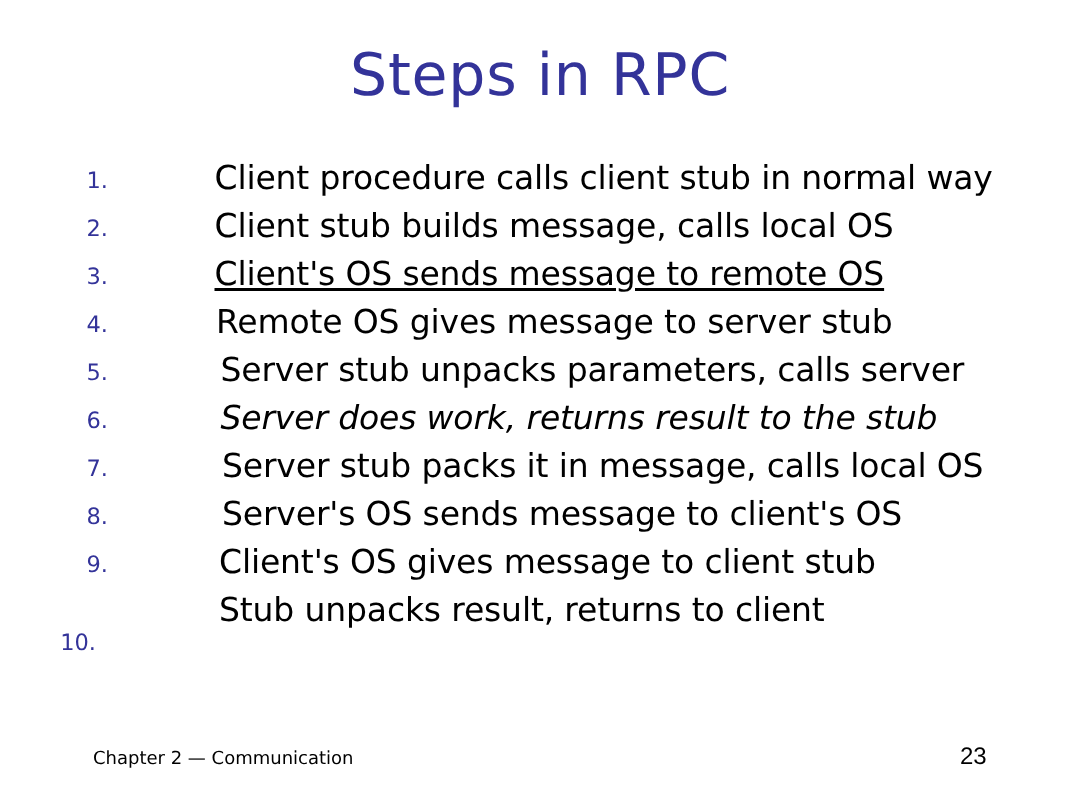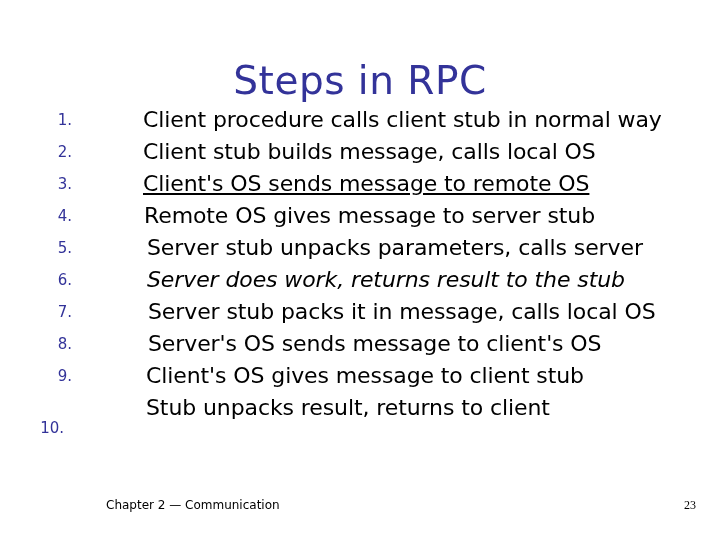--- a/index.html
+++ b/index.html
@@ -30,21 +30,20 @@
     top: 28px;
     width: 720px;
     text-align: center;
     color: #333399;
     font-family: "DejaVu Sans", sans-serif;
     font-size: 39px;
     font-weight: normal;
     letter-spacing: 0.5px;
     line-height: 46px;
     white-space: nowrap;
-    margin-top: 30px;
   }
 
   
   #steps-list {
     position: absolute;
     left: 0;
     top: 104px;
     width: 720px;
     list-style: none;
     margin: 0;
@@ -94,39 +93,38 @@
 
   .step-item:nth-child(10) .step-number { left: 12px; margin-top: 20px; }
 
   
   #footer {
     position: absolute;
     left: 0;
     top: 494px;
     width: 584px;
     height: 22px;
-    margin-left: 44px;
   }
   #footer-note {
     position: absolute;
     left: 62px;
     top: 0;
     color: #000000;
     font-family: "DejaVu Sans", sans-serif;
     font-size: 12px;
     line-height: 22px;
     white-space: nowrap;
   }
   #footer-page {
     position: absolute;
     left: 640px;
     top: 0;
     color: #000000;
-    font-family: Liberation Serif, serif;
-    font-size: 12px;
+    font-family: Liberation Sans, sans-serif;
+    font-size: 16px;
     line-height: 22px;
   }
 </style>
 </head>
 <body>
 
 <div id="slide">
 
   <div id="slide-title">Steps in RPC</div>
 

